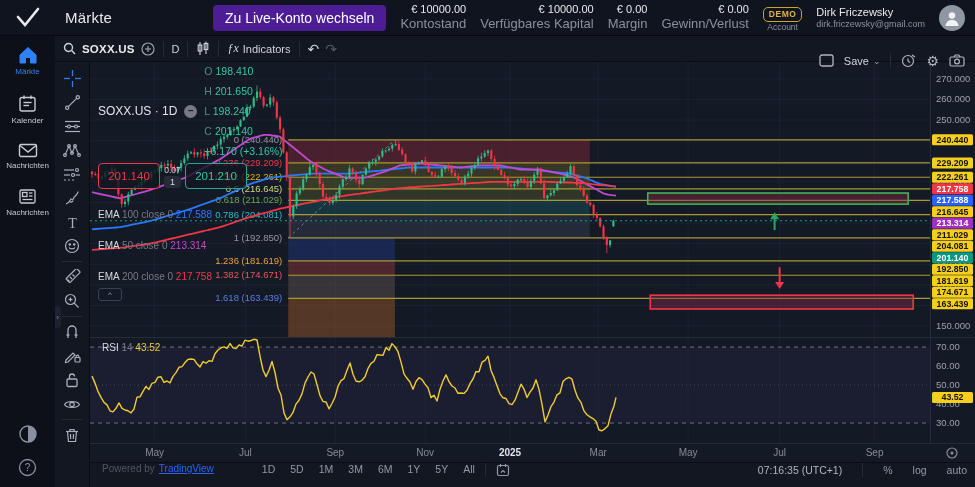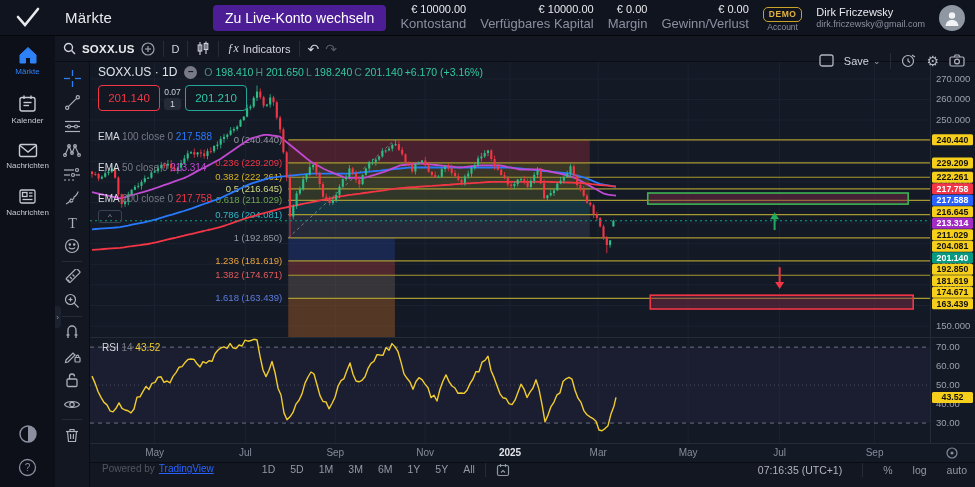--- a/index.html
+++ b/index.html
@@ -63,21 +63,21 @@
   
   .chart-wrap { position:absolute; left:90px; top:62px; width:885px; height:400px; background:#141926; }
   #chart { position:absolute; left:0; top:0; }
 
   
   .legend { position:absolute; left:8px; top:3px; z-index:2; }
   .legend-title-row { display:flex; align-items:center; gap:7px; }
   .legend-title { font-size:12px; color:#e2e4ea; }
   .minus-circle { width:13px; height:13px; border-radius:50%; background:#787b86; color:#131722;
     font-size:10px; line-height:12px; text-align:center; font-weight:bold; }
-  .ohlc { font-size:10.5px; color:#31c9a0; display:flex; gap:2px; }
+  .ohlc { font-size:10.5px; color:#31c9a0; display:flex; gap:8px;flex-direction:column; }
   .ohlc .k { color:#4f8d7f; }
   .trade-widget { display:flex; align-items:center; gap:4px; margin-top:6px; }
   .sell-btn, .buy-btn { width:62px; height:26px; border-radius:4px; background:rgba(19,23,34,.8);
     font-size:11.5px; display:flex; align-items:center; justify-content:center; cursor:pointer; }
   .sell-btn { border:1px solid #f23645; color:#f23645; }
   .buy-btn { border:1px solid #26a69a; color:#2ec5a8; }
   .spread-col { display:flex; flex-direction:column; align-items:center; gap:1px; }
   .spread-val { font-size:8.5px; color:#d1d4dc; }
   .lot-box { background:#262b38; border-radius:3px; font-size:9px; color:#d1d4dc; padding:1px 6px; }
   .ema-row { margin-top:20px; font-size:10px; color:#787b86; white-space:nowrap; }

